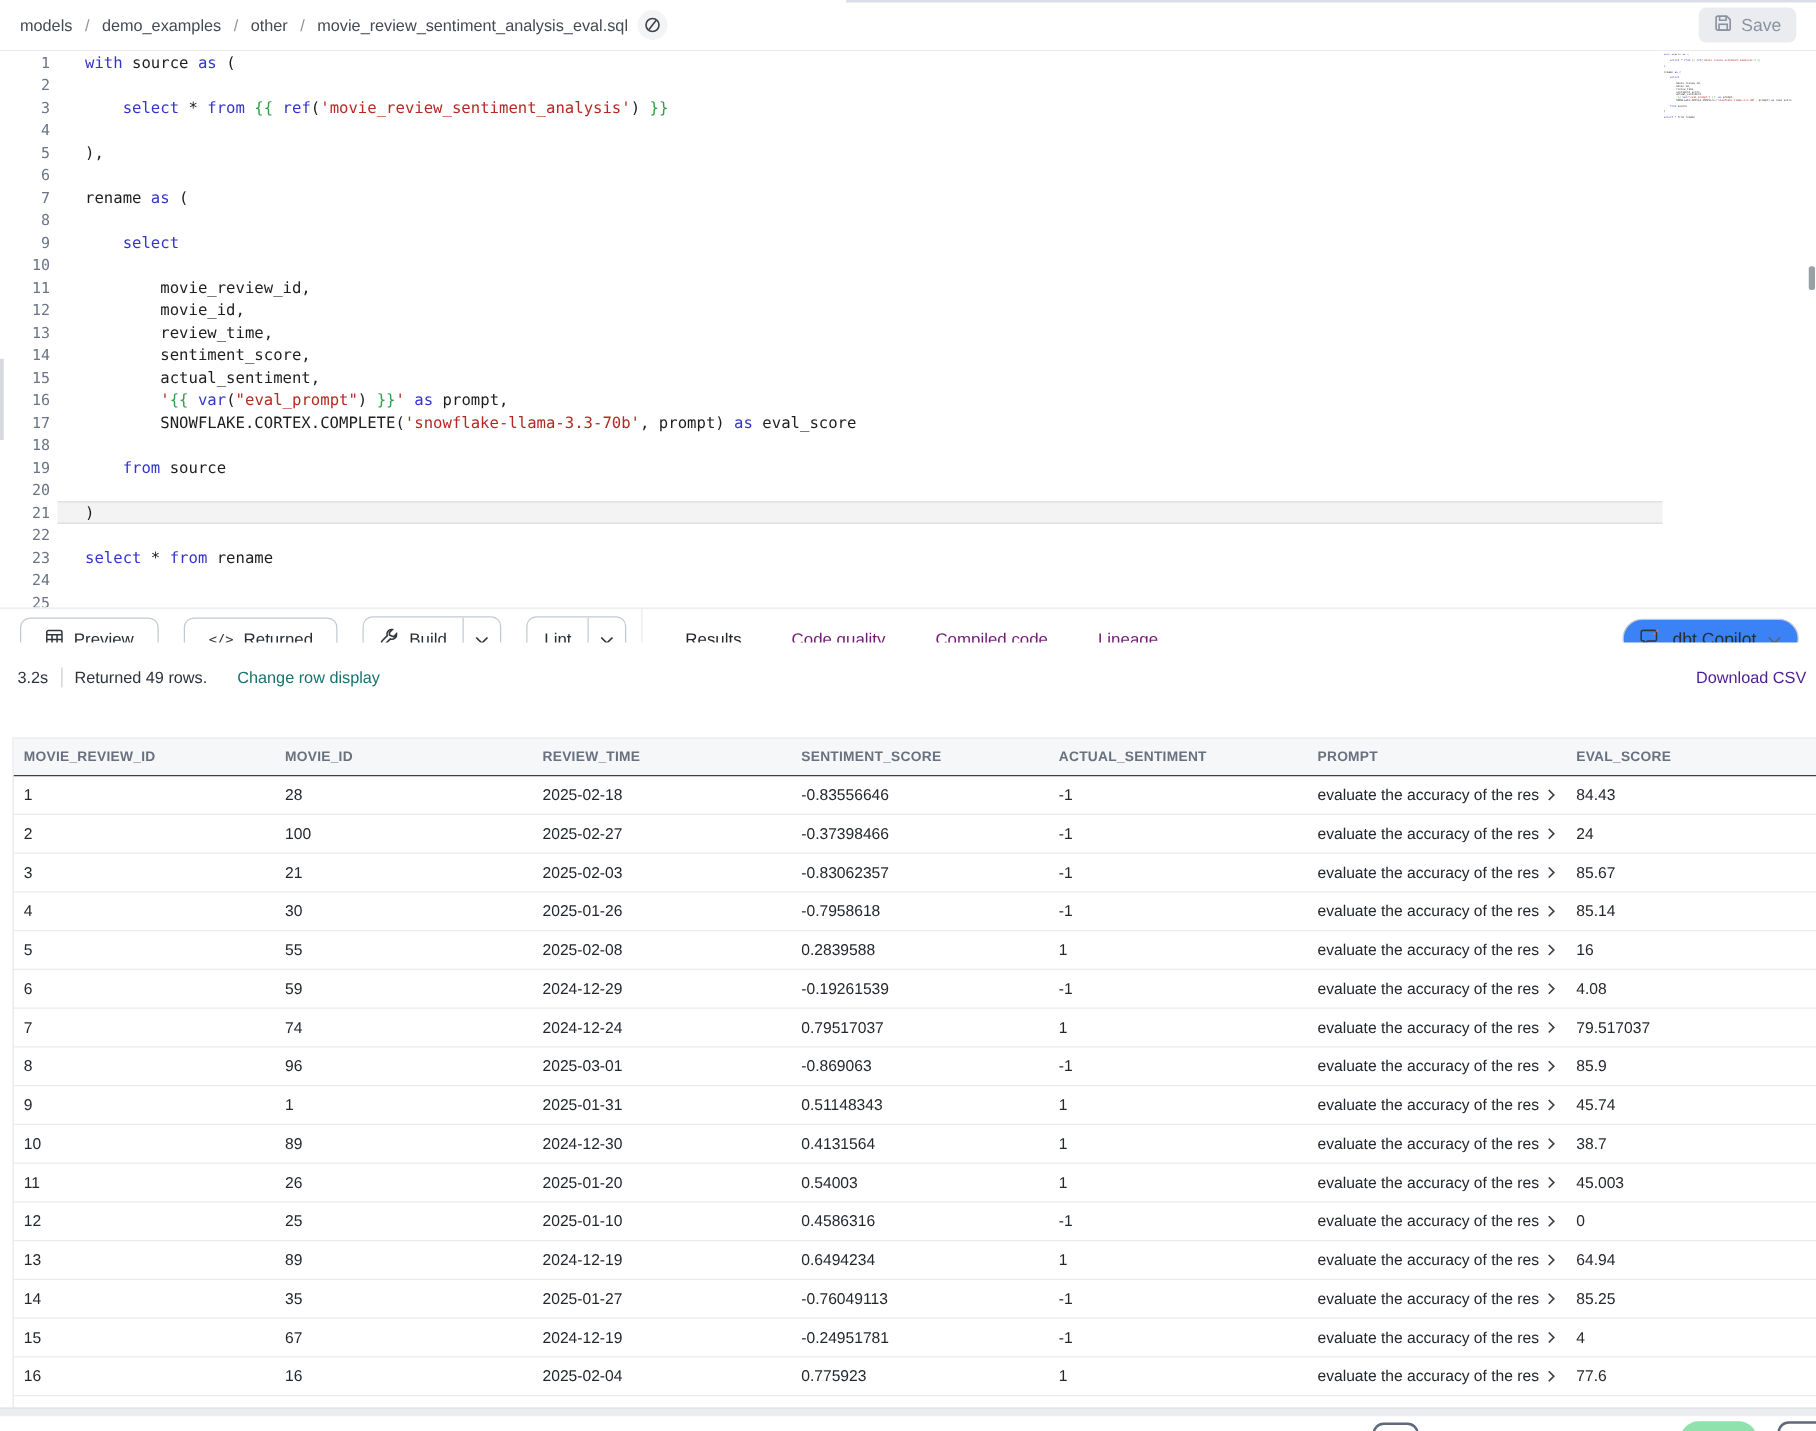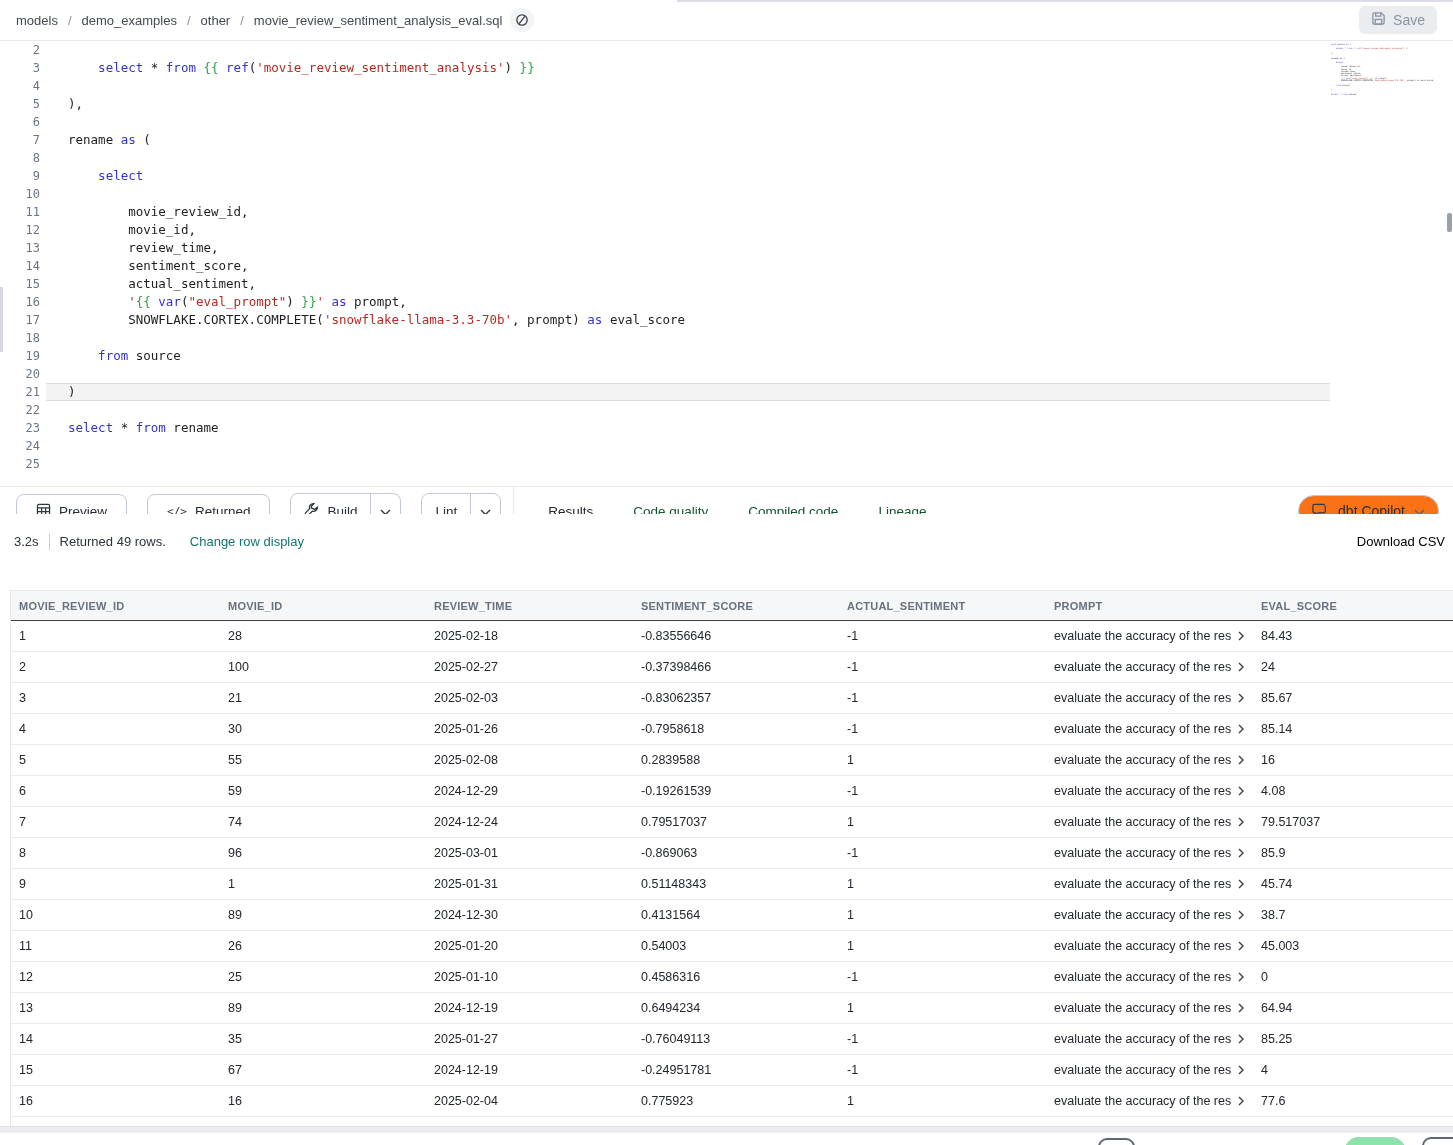--- a/index.html
+++ b/index.html
@@ -41,32 +41,32 @@
   .toolbar{position:absolute;top:486px;left:0;right:0;height:48px;background:#fff;
            border-top:1px solid #e7e9ee;border-bottom:1px solid #e7e9ee;
            display:flex;align-items:center;}
   .btn-group{display:flex;align-items:center;gap:20px;padding-left:16px;}
   .ide-btn{display:flex;align-items:center;height:34px;border:1px solid #c3c9d3;border-radius:8px;
            background:#fff;color:#262d36;font-size:13.5px;font-family:inherit;overflow:hidden;}
   .ide-btn .seg{display:flex;align-items:center;gap:8px;padding:0 13px;height:100%;}
   .ide-btn .seg.chev{border-left:1px solid #c3c9d3;padding:0 9px;}
   .code-glyph{font-family:"DejaVu Sans Mono", monospace;font-size:11px;color:#30363d;}
   .tabs{display:flex;height:100%;margin-left:12px;border-left:1px solid #e7e9ee;padding-left:14px;}
-  .tab{display:flex;align-items:center;padding:0 20px;font-size:13.5px;color:#14532d;cursor:default;}
+  .tab{display:flex;align-items:center;padding:0 20px;font-size:13.5px;color:#701a75;cursor:default;}
   .tab.active{box-shadow:inset 0 -3px 0 #414855;color:#23272e;}
   .copilot-btn{margin-left:auto;margin-right:14px;display:flex;align-items:center;gap:9px;
-               height:32px;padding:0 13px;border:1px solid #c3c9d3;border-radius:16px;background:#f97316;
+               height:32px;padding:0 13px;border:1px solid #c3c9d3;border-radius:16px;background:#3b82f6;
                font-size:14px;color:#262d36;font-family:inherit;}
 
   
   .statusbar{position:absolute;top:514px;left:0;right:0;height:55px;display:flex;
              align-items:center;padding:0 14px;font-size:13px;color:#2e343c;background:#fff;box-sizing:border-box;}
   .vsep{width:1px;height:16px;background:#c9ced6;margin:0 10px;}
   .teal-link{color:#17736d;margin-left:24px;}
-  .dl-link{margin-left:auto;color:#000000;margin-right:-6px;}
+  .dl-link{margin-left:auto;color:#4c1d95;margin-right:-6px;}
 
   
   .rtable{position:absolute;top:590px;left:10px;right:0;bottom:0;background:#fff;
           border:1px solid #e6e8ec;border-right:none;box-sizing:border-box;}
   .thead{display:grid;grid-template-columns:209px 206px 207px 206px 207px 207px 1fr;
          height:29px;background:#f6f7f8;border-bottom:1px solid #404040;}
   .th{display:flex;align-items:center;padding-left:8px;font-size:11px;font-weight:700;
       letter-spacing:.02em;color:#68717f;}
   .trow{display:grid;grid-template-columns:209px 206px 207px 206px 207px 207px 1fr;
         height:30px;border-bottom:1px solid #e9ebee;}
@@ -113,20 +113,21 @@
           <path d="M5 2 V5.5 H10.5 V2"></path>
             <rect x="4.5" y="9" width="7" height="5"></rect>
         </svg>
       </span>
       <span>Save</span>
     </button>
   </div>
 
   <div class="editor">
     <div id="code-lines">
+        <div class="code-line"><span class="ln">1</span><span class="src"><span class="tok-k">with</span><span class="tok-p"> source </span><span class="tok-k">as</span><span class="tok-p"> (</span></span></div>
         <div class="code-line"><span class="ln">2</span><span class="src"></span></div>
         <div class="code-line"><span class="ln">3</span><span class="src"><span class="tok-p">    </span><span class="tok-k">select</span><span class="tok-p"> * </span><span class="tok-k">from</span><span class="tok-p"> </span><span class="tok-j">{{</span><span class="tok-p"> </span><span class="tok-k">ref</span><span class="tok-p">(</span><span class="tok-s">'movie_review_sentiment_analysis'</span><span class="tok-p">)</span><span class="tok-p"> </span><span class="tok-j">}}</span></span></div>
         <div class="code-line"><span class="ln">4</span><span class="src"></span></div>
         <div class="code-line"><span class="ln">5</span><span class="src"><span class="tok-p">),</span></span></div>
         <div class="code-line"><span class="ln">6</span><span class="src"></span></div>
         <div class="code-line"><span class="ln">7</span><span class="src"><span class="tok-p">rename </span><span class="tok-k">as</span><span class="tok-p"> (</span></span></div>
         <div class="code-line"><span class="ln">8</span><span class="src"></span></div>
         <div class="code-line"><span class="ln">9</span><span class="src"><span class="tok-p">    </span><span class="tok-k">select</span></span></div>
         <div class="code-line"><span class="ln">10</span><span class="src"></span></div>
         <div class="code-line"><span class="ln">11</span><span class="src"><span class="tok-p">        movie_review_id,</span></span></div>

